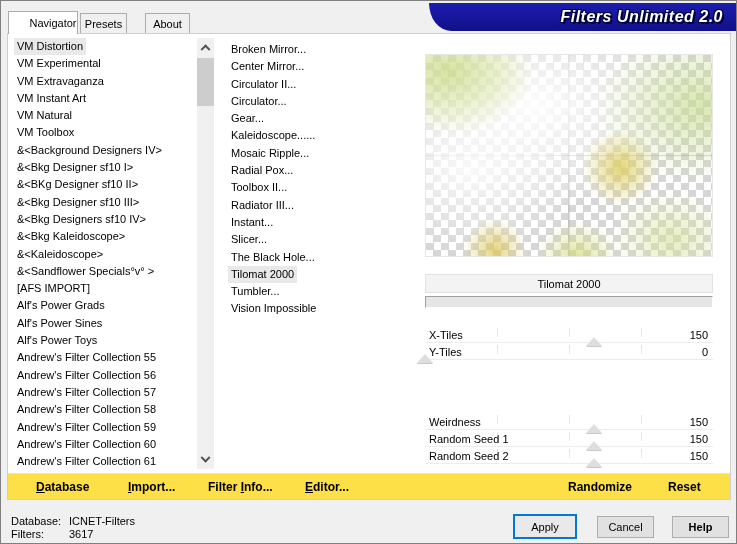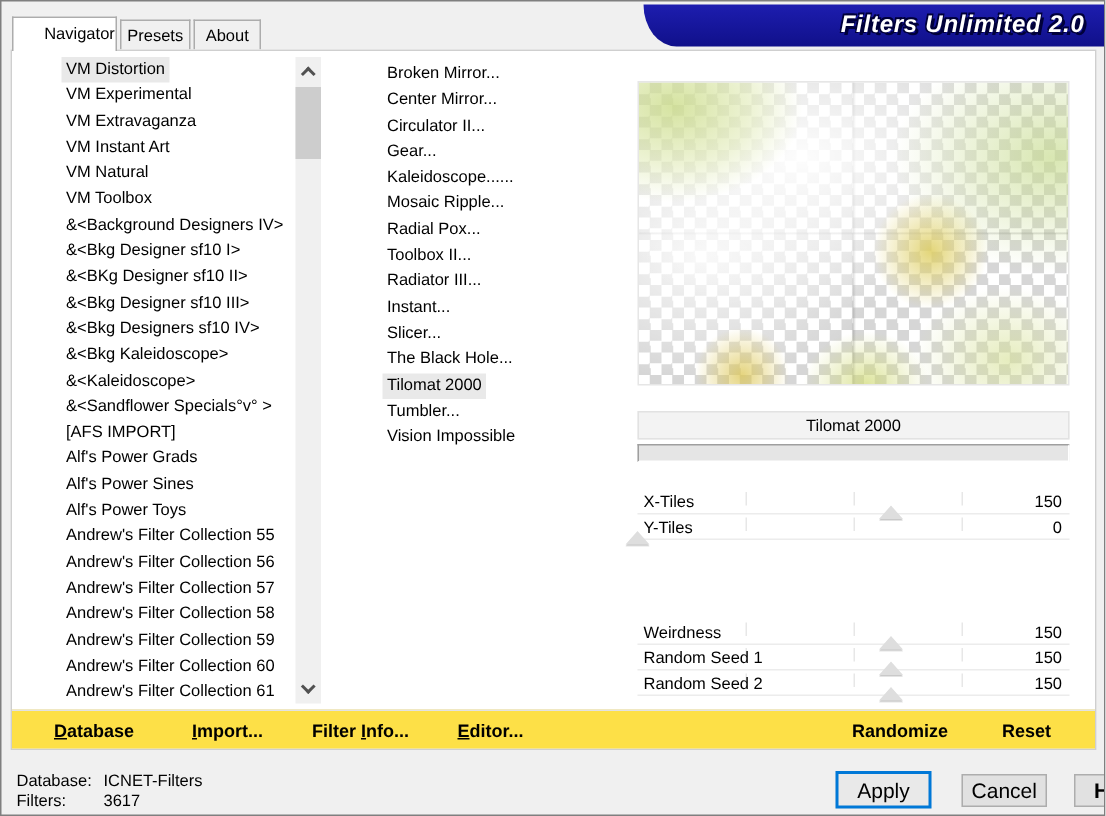--- a/index.html
+++ b/index.html
@@ -17,21 +17,21 @@
               background:#fff; border:1px solid #cfcfcf; z-index:1; }
   
   .banner { position:absolute; top:2px; left:428px; width:308px; height:28px; z-index:4;
             background:linear-gradient(180deg,#1d1daf,#10108a);
             border-bottom-left-radius:22px 28px;
             display:flex; align-items:center; justify-content:flex-end; padding-right:14px; }
   .banner-text { font-style:italic; font-weight:bold; font-size:16px; color:#fff; letter-spacing:.5px;
                  text-shadow:-1px -1px 0 #00003a, 1px -1px 0 #00003a, -1px 1px 0 #00003a, 2px 2px 0 #00003a;text-align:center; }
   
   .list { position:absolute; background:#fff; overflow:hidden; z-index:2; }
-  .list-row { height:17.3px; line-height:17.3px; white-space:nowrap; padding-left:5px; cursor:default;margin-left:27px; }
+  .list-row { height:17.3px; line-height:17.3px; white-space:nowrap; padding-left:5px; cursor:default; }
   .list-label { display:inline-block; padding:0 3px; }
   .list-label.selected { background:#e9e9e9; }
   
   .scrollbar { position:absolute; background:#f0f0f0; z-index:2; }
   .sb-btn { position:absolute; left:0; width:17px; height:17px; display:flex; align-items:center; justify-content:center; }
   .sb-up { top:0; } .sb-down { bottom:0; }
   .chev { width:7px; height:7px; border-right:2px solid #515151; border-bottom:2px solid #515151; }
   .chev.up { transform:rotate(-135deg) translate(-2px,-2px); }
   .chev.down { transform:rotate(45deg) translate(-2px,-2px); }
   .sb-thumb { position:absolute; left:0; top:20px; width:17px; height:48px; background:#cdcdcd; }
@@ -69,35 +69,35 @@
   .sl-label, .sl-value { position:relative; z-index:2; background:transparent; }
   
   .toolbar { position:absolute; left:7px; top:472px; width:722px; height:26px;
              background:#fde047; border-top:1px solid #e2e2e2; z-index:2; }
   .tb-label { position:absolute; top:0; height:26px; line-height:26px; font-weight:bold; font-size:12px; cursor:default; }
   .tb-label .mn { text-decoration:underline; }
   
   .status-label { position:absolute; left:10px; color:#000; }
   .status-value { position:absolute; left:68px; color:#000; }
   .btn { position:absolute; display:flex; align-items:center; justify-content:center;
-         background:#e1e1e1; border:1px solid #adadad; font-size:14px; cursor:default;margin-left:44px; }
+         background:#e1e1e1; border:1px solid #adadad; font-size:11px; cursor:default; }
   .btn.default { border:2px solid #0078d7; background:#e9e9e9; }
 </style>
 </head>
 <body>
 
 <div class="window">
 
   <div class="tab active" style="left:7px; top:10px; width:70px; height:23px;padding-left:20px;">
     <span>Navigator</span>
   </div>
   <div class="tab" style="left:79px; top:12px; width:47px; height:20px;">
     <span>Presets</span>
   </div>
-  <div class="tab" style="left:128px; top:12px; width:45px; height:20px;">
+  <div class="tab" style="left:144px; top:12px; width:45px; height:20px;">
     <span>About</span>
   </div>
 
   <div class="banner">
     <span class="banner-text">Filters Unlimited 2.0</span>
   </div>
 
   <div class="tab-body"></div>
 
   <div class="list" id="category-list" style="left:8px; top:37px; width:188px; height:431px;">
@@ -135,20 +135,21 @@
     <div class="sb-thumb"></div>
     <div class="sb-btn sb-down">
       <div class="chev down"></div>
     </div>
   </div>
 
   <div class="list" id="filter-list" style="left:222px; top:37px; width:196px; height:431px; padding-top:3px;">
       <div class="list-row"><span class="list-label">Broken Mirror...</span></div>
       <div class="list-row"><span class="list-label">Center Mirror...</span></div>
       <div class="list-row"><span class="list-label">Circulator II...</span></div>
+      <div class="list-row"><span class="list-label">Circulator...</span></div>
       <div class="list-row"><span class="list-label">Gear...</span></div>
       <div class="list-row"><span class="list-label">Kaleidoscope......</span></div>
       <div class="list-row"><span class="list-label">Mosaic Ripple...</span></div>
       <div class="list-row"><span class="list-label">Radial Pox...</span></div>
       <div class="list-row"><span class="list-label">Toolbox II...</span></div>
       <div class="list-row"><span class="list-label">Radiator III...</span></div>
       <div class="list-row"><span class="list-label">Instant...</span></div>
       <div class="list-row"><span class="list-label">Slicer...</span></div>
       <div class="list-row"><span class="list-label">The Black Hole...</span></div>
       <div class="list-row"><span class="list-label selected">Tilomat 2000</span></div>

